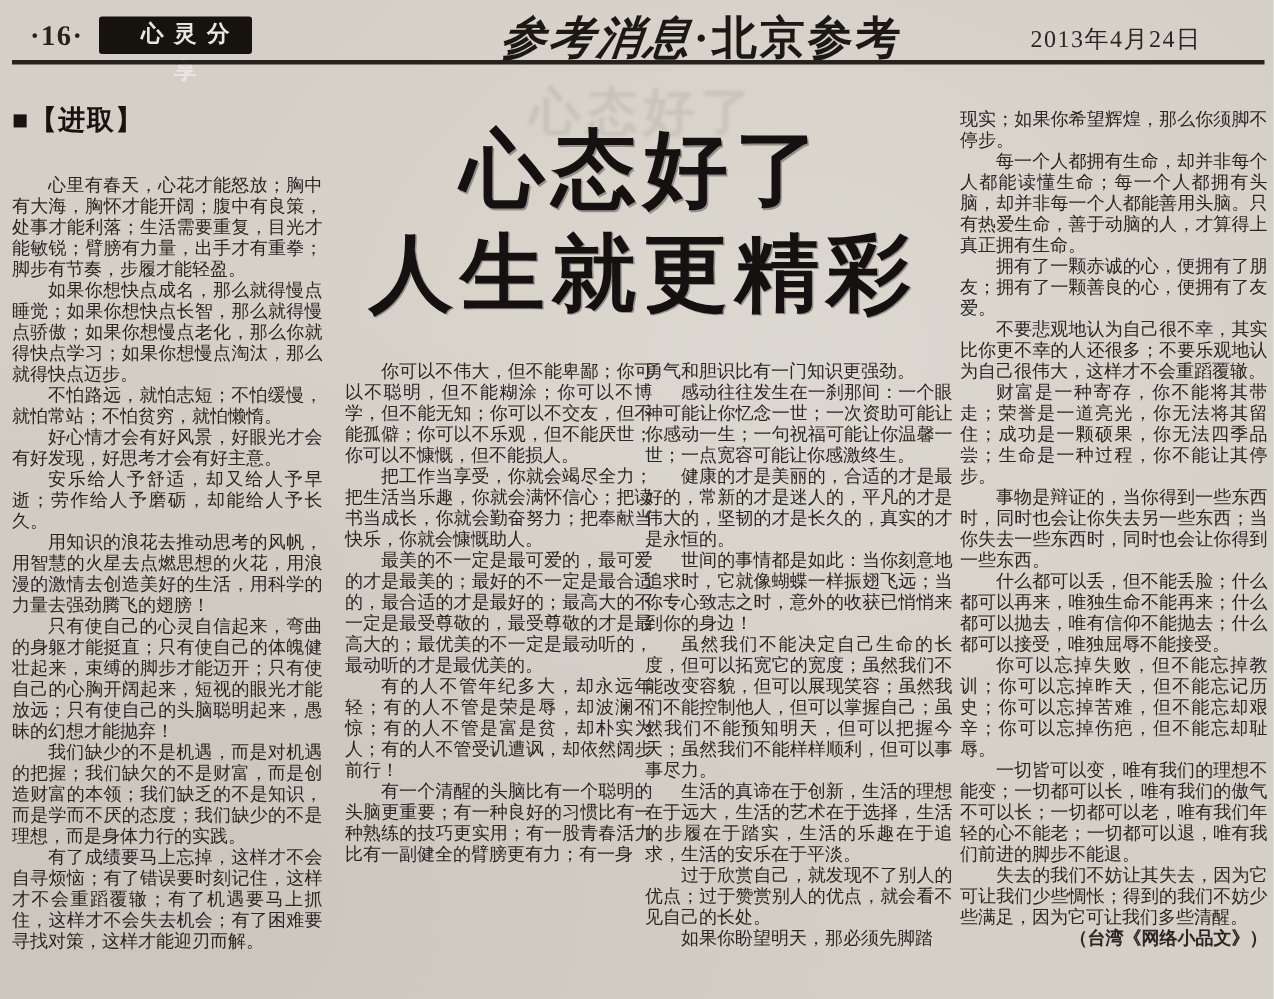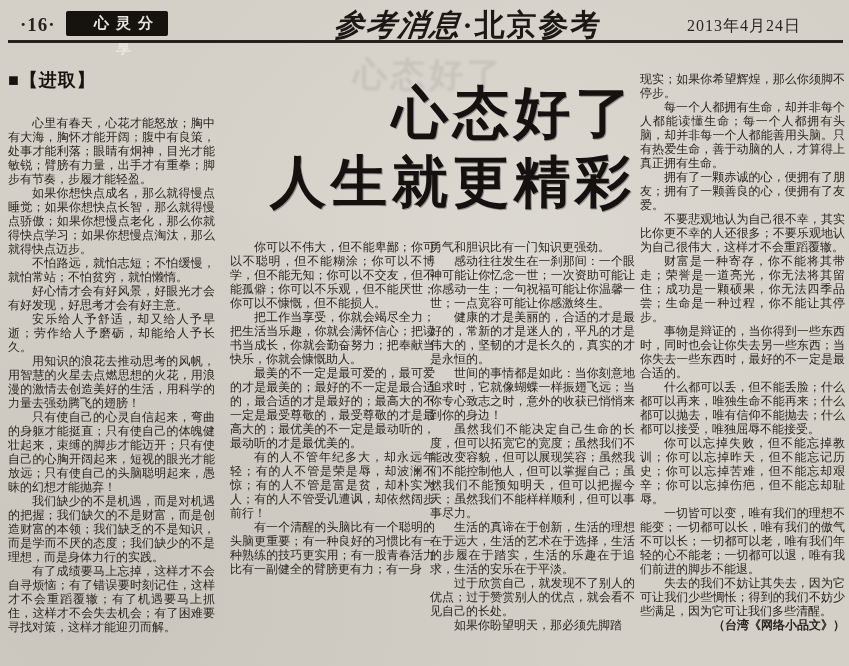--- a/index.html
+++ b/index.html
@@ -38,21 +38,21 @@
     position:absolute; right:48px; top:16px;
     font-size:16px; color:#2a2722; letter-spacing:1px;
   }
   .header-rule {
     position:absolute; left:8px; right:6px; top:40px;
     height:3px; background:#26231e;
   }
   
   .headline {
     position:absolute; left:222px; top:78px; width:414px; margin:0;
-    text-align:right; color:#141110;
+    text-align:center; color:#141110;
     font-family:"Liberation Sans", sans-serif;
     font-weight:900; font-size:56px; line-height:69px;
     letter-spacing:5px;
     text-shadow:1px 1px 0 rgba(20,17,16,0.35);
   }
   .headline span { display:block; white-space:nowrap; }
   .ghost {
     position:absolute; left:222px; top:52px; width:414px;
     text-align:center; font-family:"Liberation Sans", sans-serif;
     font-weight:900; font-size:34px; letter-spacing:4px;
@@ -95,21 +95,21 @@
   <div class="ghost">心态好了</div>
 
   <h1 class="headline">
       <span>心态好了</span>
       <span>人生就更精彩</span>
     </h1>
 
   <div class="tag">■【进取】</div>
 
   <div class="col col1">
-      <p class="para">心里有春天，心花才能怒放；胸中有大海，胸怀才能开阔；腹中有良策，处事才能利落；眼睛有炯神，目光才能敏锐；臂膀有力量，出手才有重拳；脚步有节奏，步履才能轻盈。</p>
+      <p class="para">心里有春天，心花才能怒放；胸中有大海，胸怀才能开阔；腹中有良策，处事才能利落；生活需要重复，目光才能敏锐；臂膀有力量，出手才有重拳；脚步有节奏，步履才能轻盈。</p>
       <p class="para">如果你想快点成名，那么就得慢点睡觉；如果你想快点长智，那么就得慢点骄傲；如果你想慢点老化，那么你就得快点学习；如果你想慢点淘汰，那么就得快点迈步。</p>
       <p class="para">不怕路远，就怕志短；不怕缓慢，就怕常站；不怕贫穷，就怕懒惰。</p>
       <p class="para">好心情才会有好风景，好眼光才会有好发现，好思考才会有好主意。</p>
       <p class="para">安乐给人予舒适，却又给人予早逝；劳作给人予磨砺，却能给人予长久。</p>
       <p class="para">用知识的浪花去推动思考的风帆，用智慧的火星去点燃思想的火花，用浪漫的激情去创造美好的生活，用科学的力量去强劲腾飞的翅膀！</p>
       <p class="para">只有使自己的心灵自信起来，弯曲的身躯才能挺直；只有使自己的体魄健壮起来，束缚的脚步才能迈开；只有使自己的心胸开阔起来，短视的眼光才能放远；只有使自己的头脑聪明起来，愚昧的幻想才能抛弃！</p>
       <p class="para">我们缺少的不是机遇，而是对机遇的把握；我们缺欠的不是财富，而是创造财富的本领；我们缺乏的不是知识，而是学而不厌的态度；我们缺少的不是理想，而是身体力行的实践。</p>
       <p class="para">有了成绩要马上忘掉，这样才不会自寻烦恼；有了错误要时刻记住，这样才不会重蹈覆辙；有了机遇要马上抓住，这样才不会失去机会；有了困难要寻找对策，这样才能迎刃而解。</p>
     </div>
   <div class="col col2">
@@ -128,20 +128,20 @@
       <p class="para">生活的真谛在于创新，生活的理想在于远大，生活的艺术在于选择，生活的步履在于踏实，生活的乐趣在于追求，生活的安乐在于平淡。</p>
       <p class="para">过于欣赏自己，就发现不了别人的优点；过于赞赏别人的优点，就会看不见自己的长处。</p>
       <p class="para">如果你盼望明天，那必须先脚踏</p>
     </div>
   <div class="col col4">
       <p class="para cont">现实；如果你希望辉煌，那么你须脚不停步。</p>
       <p class="para">每一个人都拥有生命，却并非每个人都能读懂生命；每一个人都拥有头脑，却并非每一个人都能善用头脑。只有热爱生命，善于动脑的人，才算得上真正拥有生命。</p>
       <p class="para">拥有了一颗赤诚的心，便拥有了朋友；拥有了一颗善良的心，便拥有了友爱。</p>
       <p class="para">不要悲观地认为自己很不幸，其实比你更不幸的人还很多；不要乐观地认为自己很伟大，这样才不会重蹈覆辙。</p>
       <p class="para">财富是一种寄存，你不能将其带走；荣誉是一道亮光，你无法将其留住；成功是一颗硕果，你无法四季品尝；生命是一种过程，你不能让其停步。</p>
-      <p class="para">事物是辩证的，当你得到一些东西时，同时也会让你失去另一些东西；当你失去一些东西时，最好的不一定是最合适的。</p>
+      <p class="para">事物是辩证的，当你得到一些东西时，同时也会让你失去另一些东西；当你失去一些东西时，同时也会让你得到一些东西。</p>
       <p class="para">什么都可以丢，但不能丢脸；什么都可以再来，唯独生命不能再来；什么都可以抛去，唯有信仰不能抛去；什么都可以接受，唯独屈辱不能接受。</p>
       <p class="para">你可以忘掉失败，但不能忘掉教训；你可以忘掉昨天，但不能忘记历史；你可以忘掉苦难，但不能忘却艰辛；你可以忘掉伤疤，但不能忘却耻辱。</p>
       <p class="para">一切皆可以变，唯有我们的理想不能变；一切都可以长，唯有我们的傲气不可以长；一切都可以老，唯有我们年轻的心不能老；一切都可以退，唯有我们前进的脚步不能退。</p>
       <p class="para">失去的我们不妨让其失去，因为它可让我们少些惆怅；得到的我们不妨少些满足，因为它可让我们多些清醒。<span class="attr">（台湾《网络小品文》）</span></p>
     </div>
 
 </div>
 
 </body></html>

